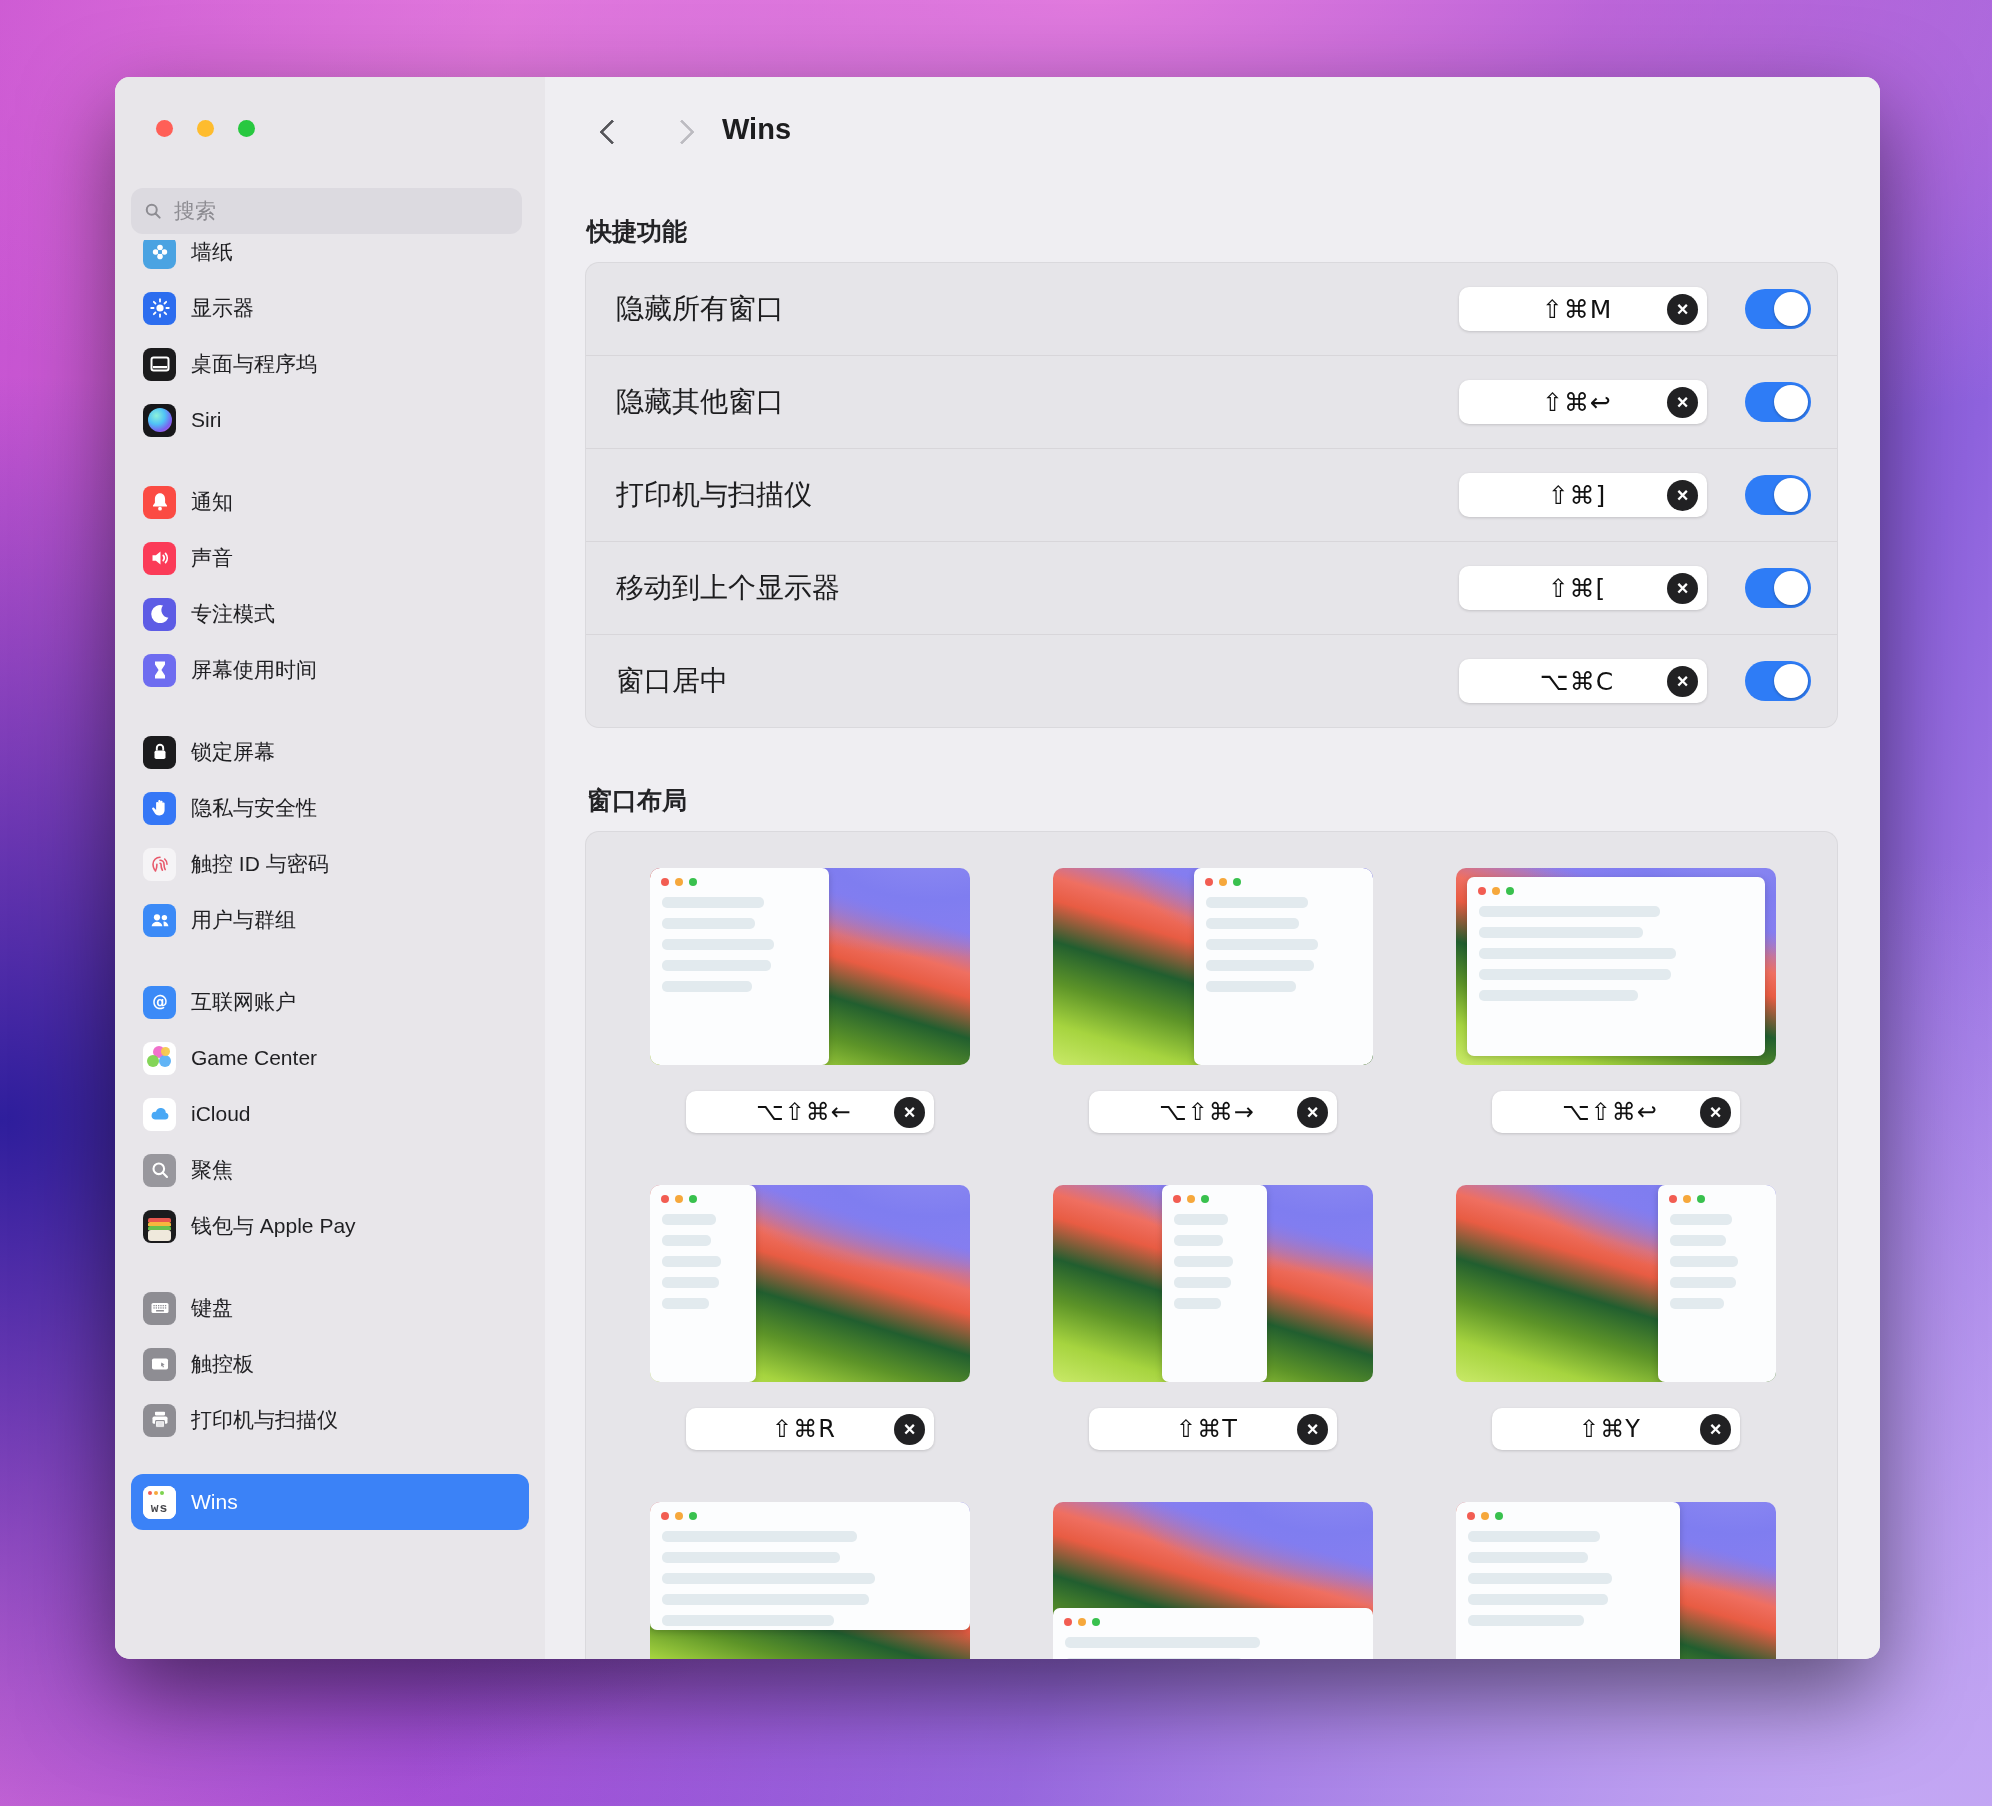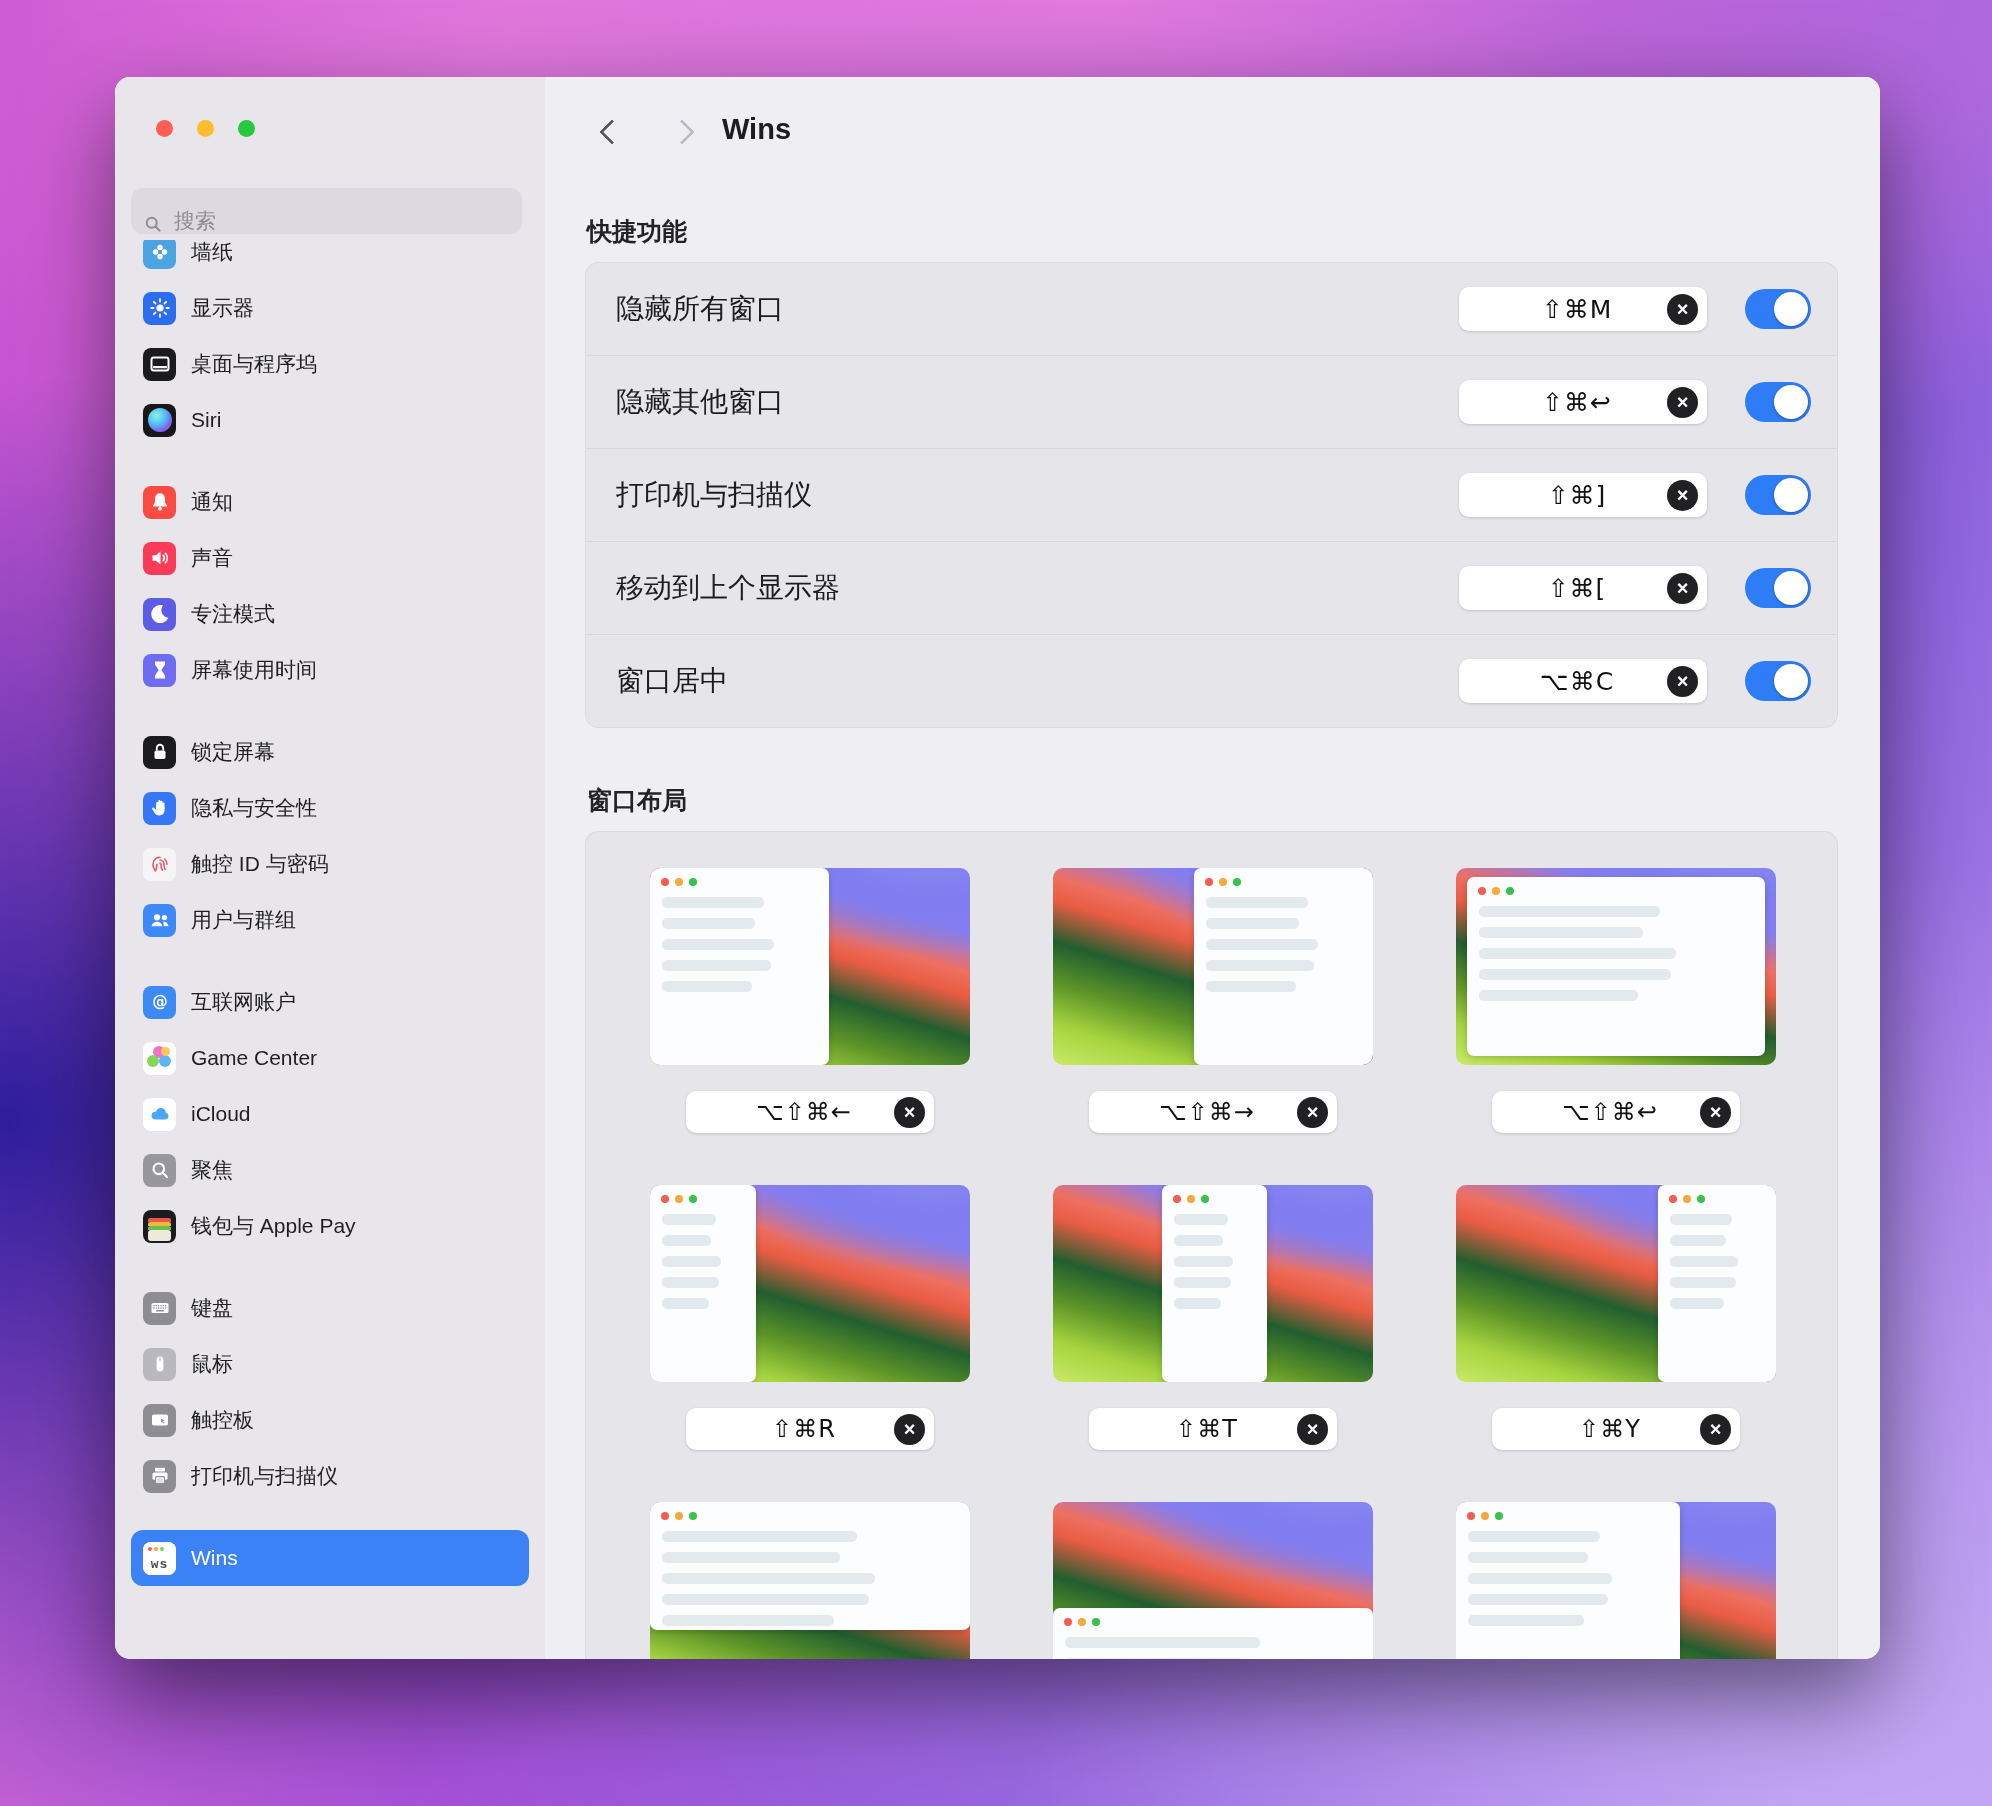--- a/index.html
+++ b/index.html
@@ -13,21 +13,21 @@
       linear-gradient(108deg,#c44fd0 0%,#d36ad9 20%,#a44fd6 40%,#7b3ed0 62%,#8f63de 82%,#b292ec 100%);
   }
   
   .window{position:absolute;left:115px;top:77px;width:1765px;height:1582px;border-radius:15px;
     overflow:hidden;box-shadow:0 35px 90px rgba(0,0,0,.5);background:#efeef2;}
   
   .sidebar{position:absolute;left:0;top:0;bottom:0;width:430px;background:#e8e6ea;border-right:1px solid #d2d0d5;}
   .traffic{position:absolute;left:41px;top:43px;display:flex;gap:24px;}
   .traffic i{width:17px;height:17px;border-radius:50%;display:block;}
   .searchbox{position:absolute;left:16px;top:111px;width:391px;height:46px;background:#dcdae0;
-    border-radius:12px;display:flex;align-items:flex-end;padding:0 12px;box-sizing:border-box;}
+    border-radius:12px;display:flex;align-items:center;padding:0 12px;box-sizing:border-box;}
   .searchbox svg{flex:0 0 auto;}
   .searchbox input{border:0;background:transparent;outline:none;font-size:21px;color:#3c3c40;
     margin-left:9px;width:100%;font-family:inherit;}
   .searchbox input::placeholder{color:#8d8c92;}
   .sb-list{position:absolute;left:16px;right:16px;top:163px;bottom:10px;overflow:hidden;}
   .sb-group{margin-bottom:26px;}
   .sb-item{display:flex;align-items:center;height:56px;border-radius:12px;padding:0 12px;cursor:default;}
   .sb-item.partial{margin-top:-16px;}
   .sb-item.selected{background:#3b82f7;}
   .sb-item.selected .sb-label{color:#fff;font-weight:500;}
@@ -316,29 +316,20 @@
                   <rect x="12.3" y="11.3" width="1.3" height="1.3"></rect>
                   <rect x="14.6" y="11.3" width="1.3" height="1.3"></rect>
                   <rect x="16.9" y="11.3" width="1.3" height="1.3"></rect>
                   <rect x="8" y="14" width="8" height="1.5" rx="0.5"></rect>
                 </g>
               </svg>
             </span>
             <span class="sb-label">键盘</span>
           </div>
           <div class="sb-item">
-            <span class="sb-icon" style="background: rgb(185, 184, 190);">
-              <svg viewBox="0 0 24 24">
-                <rect x="8.6" y="4.5" width="6.8" height="15" rx="3.4" fill="#fff"></rect>
-                <line x1="12" y1="5" x2="12" y2="9" stroke="#b9b8be" stroke-width="1"></line>
-              </svg>
-            </span>
-            <span class="sb-label">鼠标</span>
-          </div>
-          <div class="sb-item">
             <span class="sb-icon" style="background: rgb(142, 141, 147);">
               <svg viewBox="0 0 24 24">
                 <rect x="4" y="6.5" width="16" height="11" rx="1.8" fill="#fff"></rect>
                 <path d="M13.3 10.6l3.4 2-1.6.5.9 1.8-1.1.5-.8-1.8-1.2 1.1z" fill="#8e8d93"></path>
               </svg>
             </span>
             <span class="sb-label">触控板</span>
           </div>
           <div class="sb-item">
             <span class="sb-icon" style="background: rgb(142, 141, 147);">

